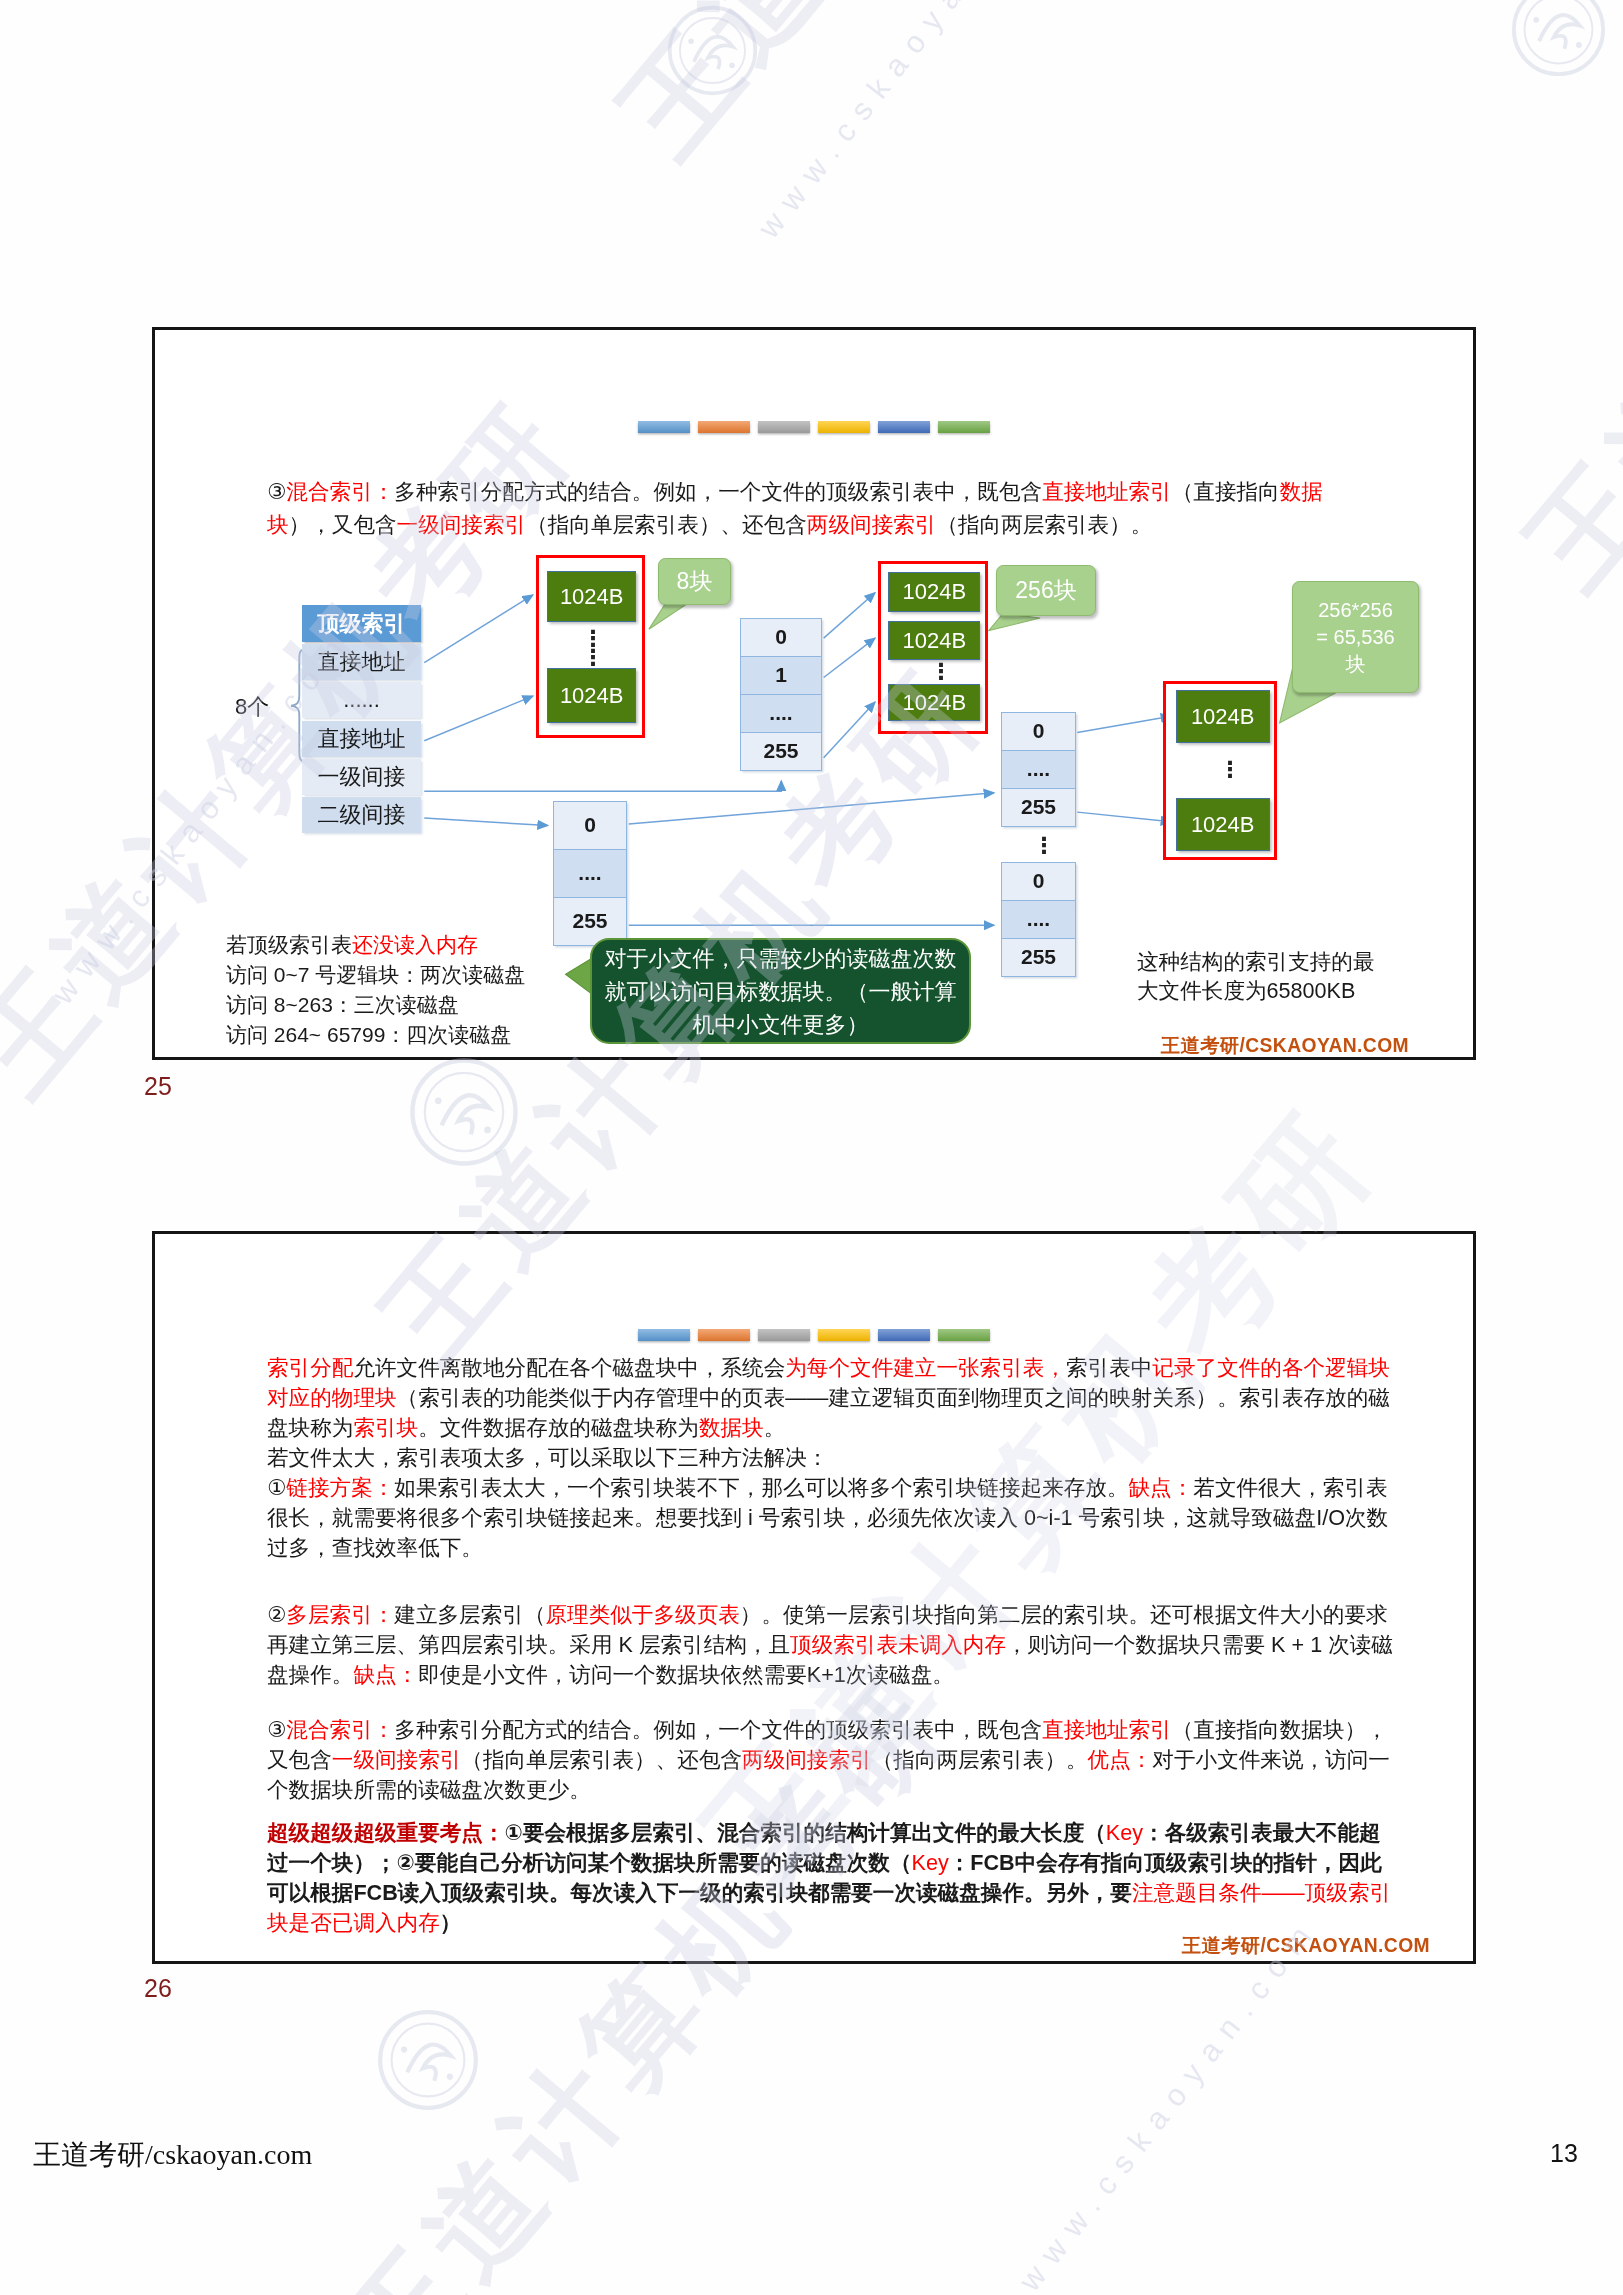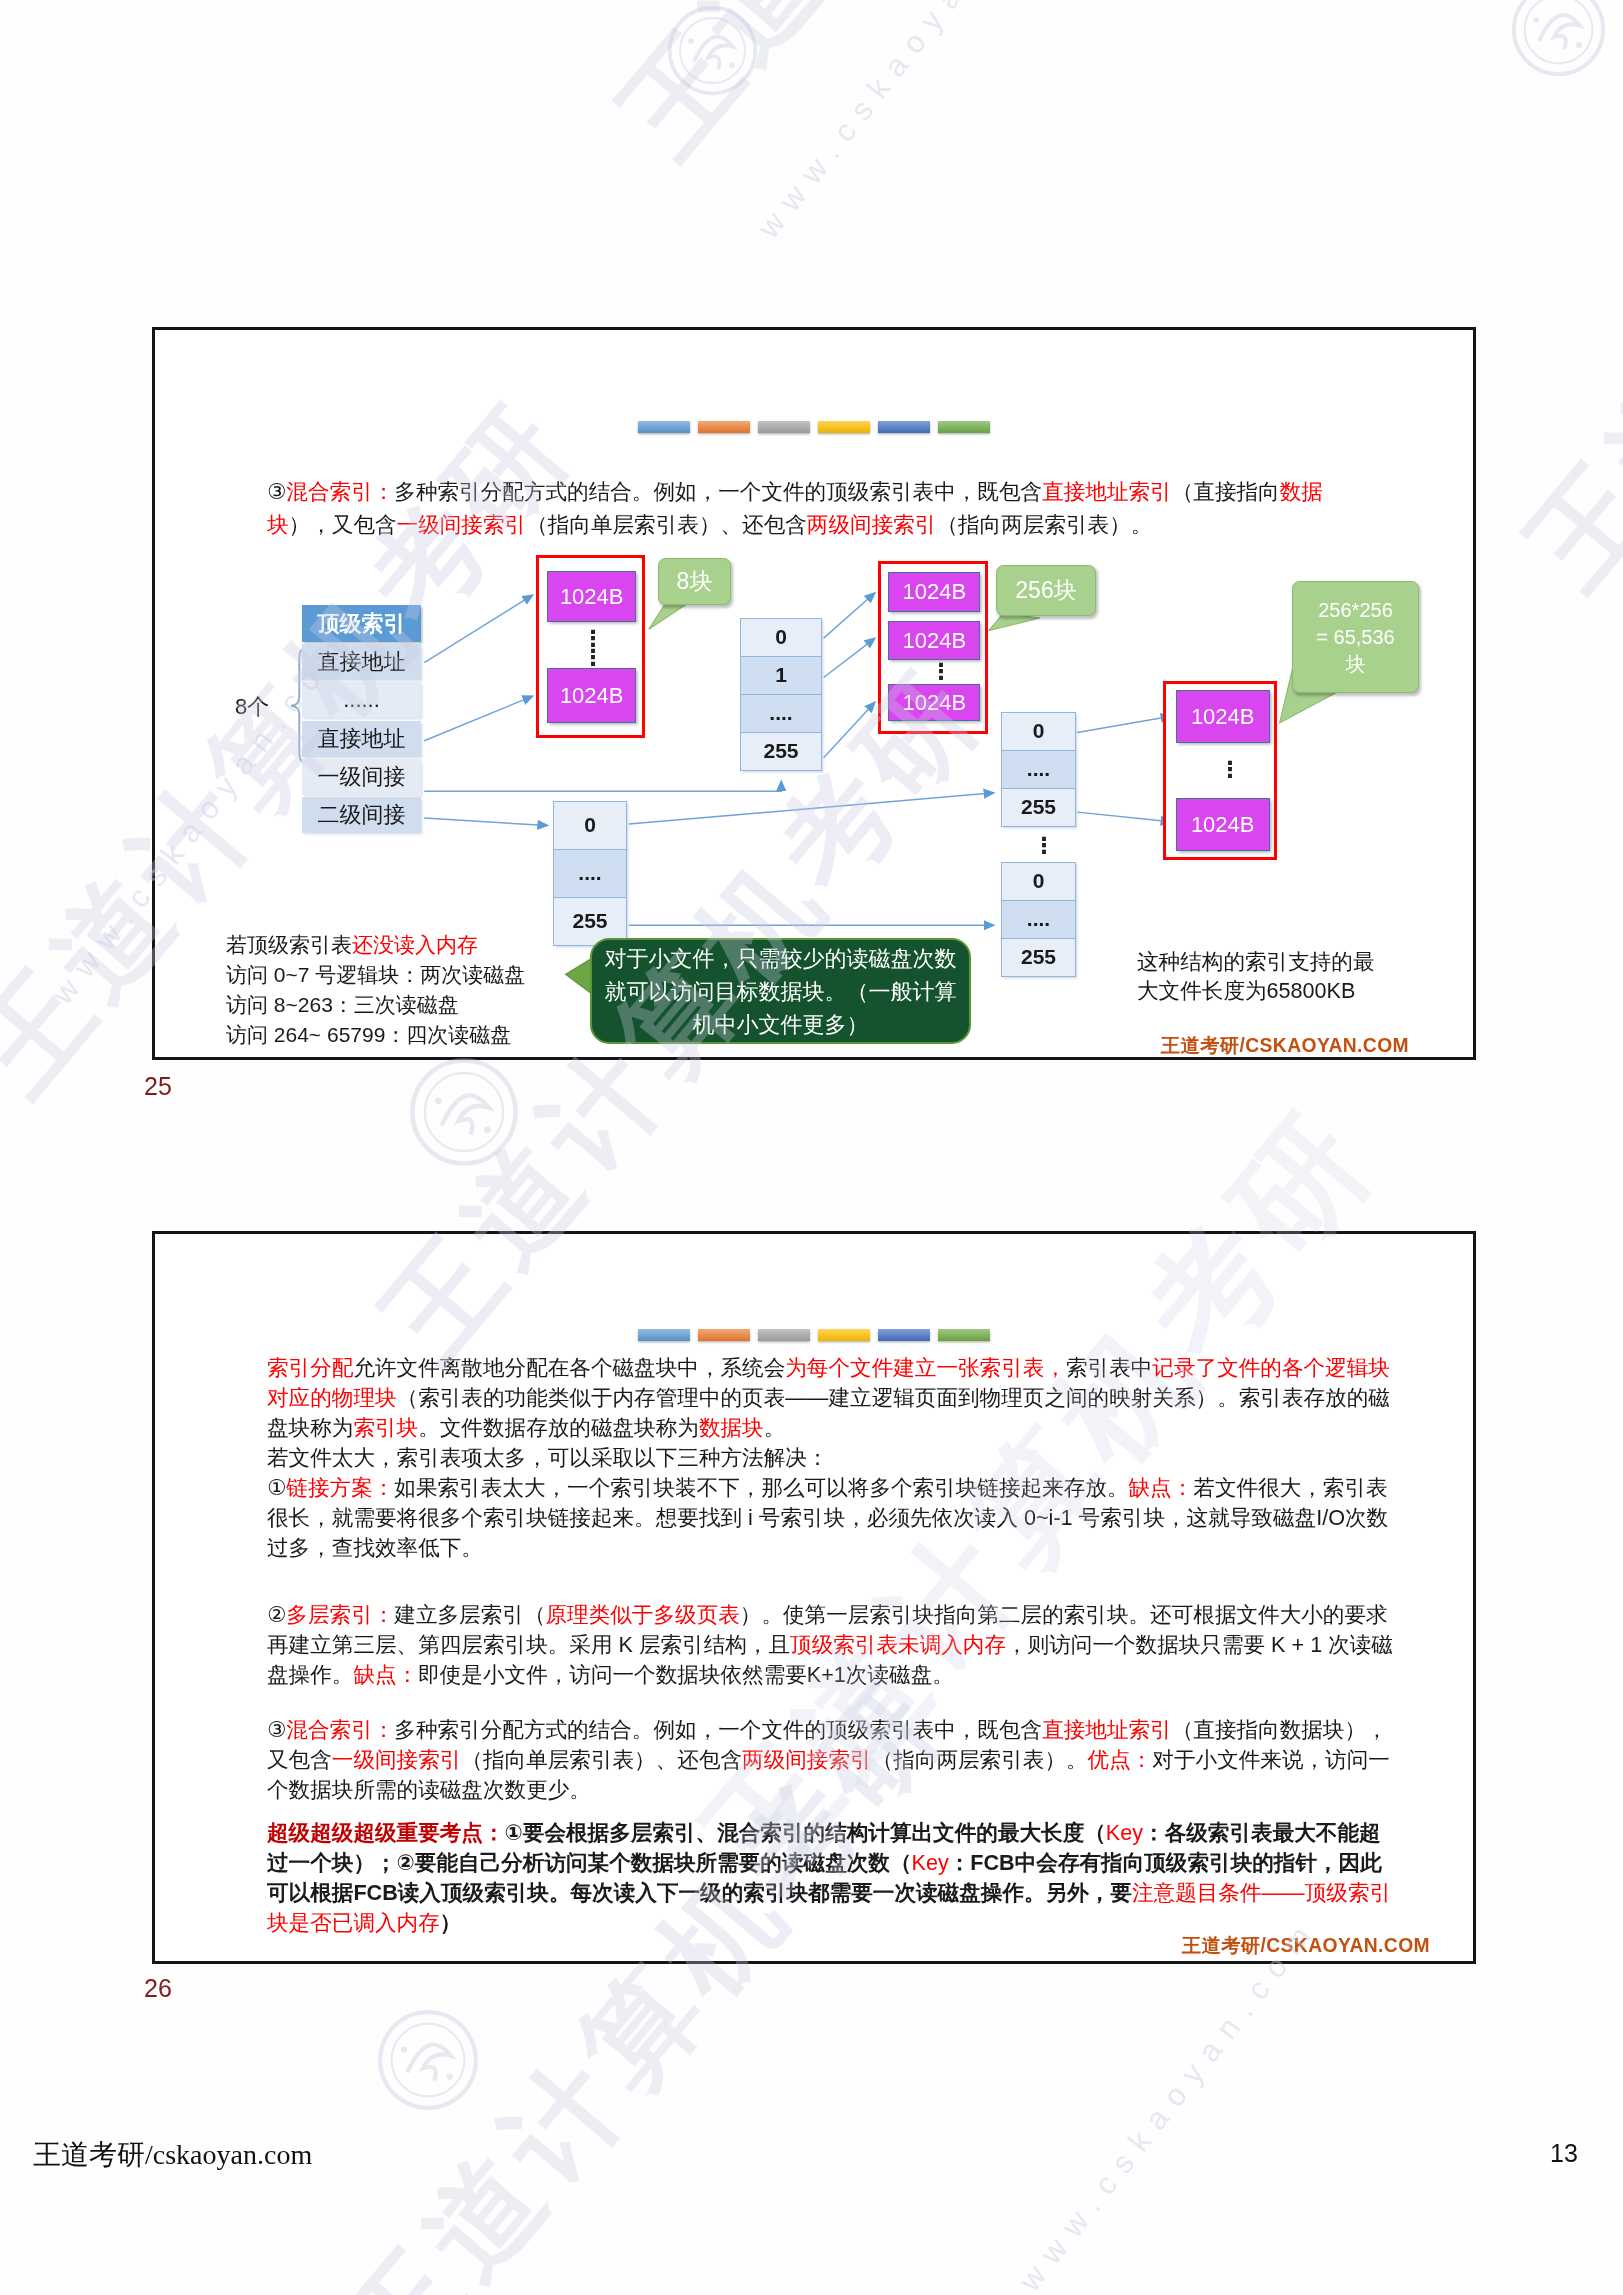--- a/index.html
+++ b/index.html
@@ -35,21 +35,21 @@
   .cell.lt{background:#E7EEF8;}
   .cell.dk{background:#CFDEF0;}
   .toptable{position:absolute;left:147px;top:275px;width:119px;}
   .toptable .hd{height:37px;background:#5B9BD5;color:#fff;font-weight:700;font-size:22px;
     display:flex;align-items:center;justify-content:center;box-shadow:1.5px 1.5px 2.2px rgba(0,0,0,.3);}
   .toptable .row{height:36px;margin-top:2.2px;display:flex;align-items:center;justify-content:center;
     font-size:22px;box-shadow:1.5px 1.5px 2.2px rgba(120,140,170,.3);}
   .row.lt{background:#E4EBF5;}
   .row.dk{background:#CFDDEF;}
   .redbox{position:absolute;border:3.7px solid #FE0000;background:#fff;box-sizing:border-box;}
-  .blk{position:absolute;background:#d946ef;border:1.5px solid #41719C;color:#fff;
+  .blk{position:absolute;background:#4d7c0f;border:1.5px solid #41719C;color:#fff;
        display:flex;align-items:center;justify-content:center;font-size:22px;
        box-shadow:1.5px 2.2px 3px rgba(0,0,0,.3);box-sizing:border-box;}
   .vdots{position:absolute;font-size:22px;font-weight:700;color:#222;line-height:19.3px;text-align:center;}
   .gbubble{position:absolute;background:#A9D18E;border:1.5px solid #8DBA6C;border-radius:7.4px;
     color:#fff;display:flex;align-items:center;justify-content:center;text-align:center;
     font-size:23px;box-shadow:1.5px 2.2px 3px rgba(0,0,0,.25);}
   .gbubble.multi{flex-direction:column;font-size:20px;line-height:27px;}
   .bigbubble{position:absolute;left:435px;top:608px;width:381px;height:106px;background:#14532d;
     border:2.2px solid #5C9537;border-radius:19.3px;color:#fff;display:flex;align-items:center;
     justify-content:center;text-align:center;font-size:22px;line-height:33px;

